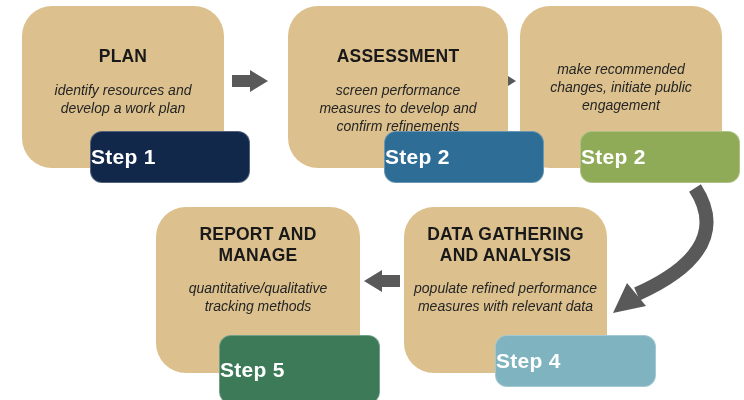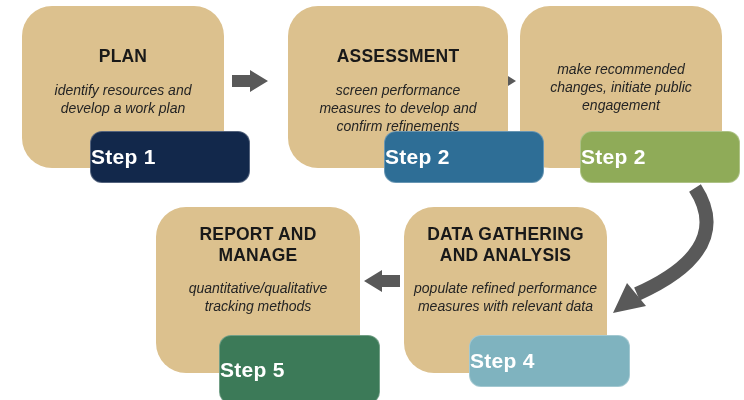--- a/index.html
+++ b/index.html
@@ -80,20 +80,20 @@
 
   <div class="badge badge1" style="background-color: rgb(18, 40, 75);">
     <span style="color: rgb(255, 255, 255);">Step 1</span>
   </div>
   <div class="badge badge2" style="background-color: rgb(46, 110, 150);">
     <span style="color: rgb(255, 255, 255);">Step 2</span>
   </div>
   <div class="badge badge3" style="background-color: rgb(143, 171, 88);">
     <span style="color: rgb(255, 255, 255);">Step 2</span>
   </div>
-  <div class="badge badge4" style="background-color: rgb(127, 179, 191);">
+  <div class="badge badge4" style="background-color: rgb(127, 179, 191); margin-left: 26px;">
     <span style="color: rgb(255, 255, 255);">Step 4</span>
   </div>
   <div class="badge badge5" style="background-color: rgb(60, 122, 88);">
     <span style="color: rgb(255, 255, 255);">Step 5</span>
   </div>
 
 </div>
 
 </body></html>

